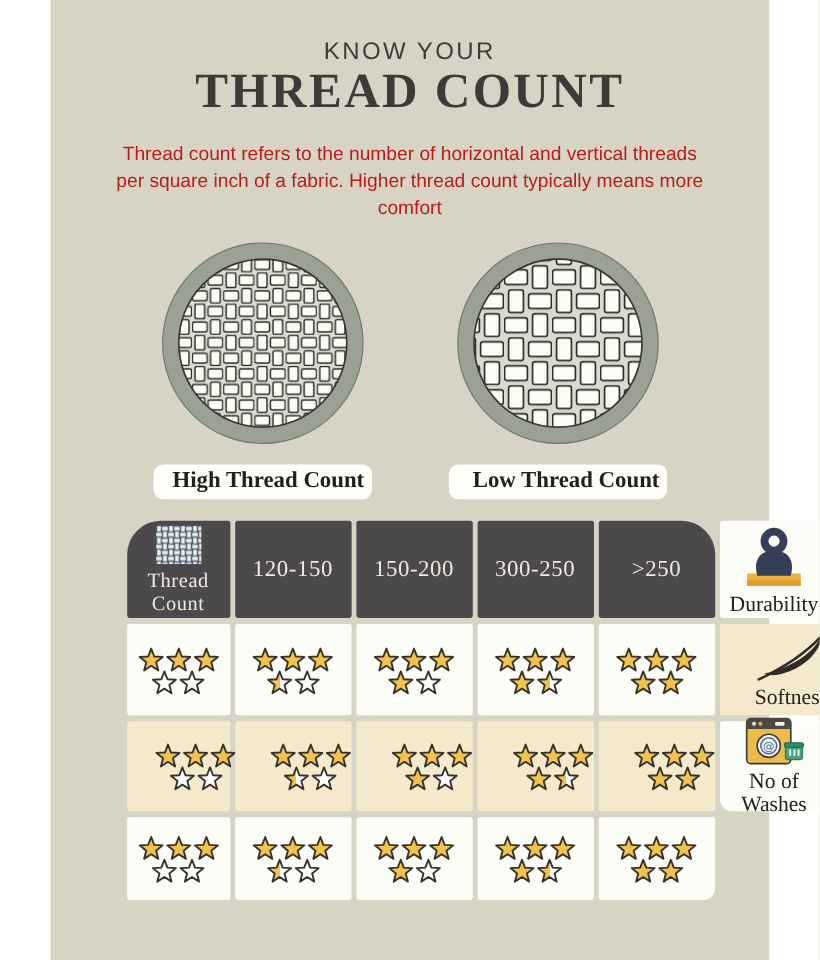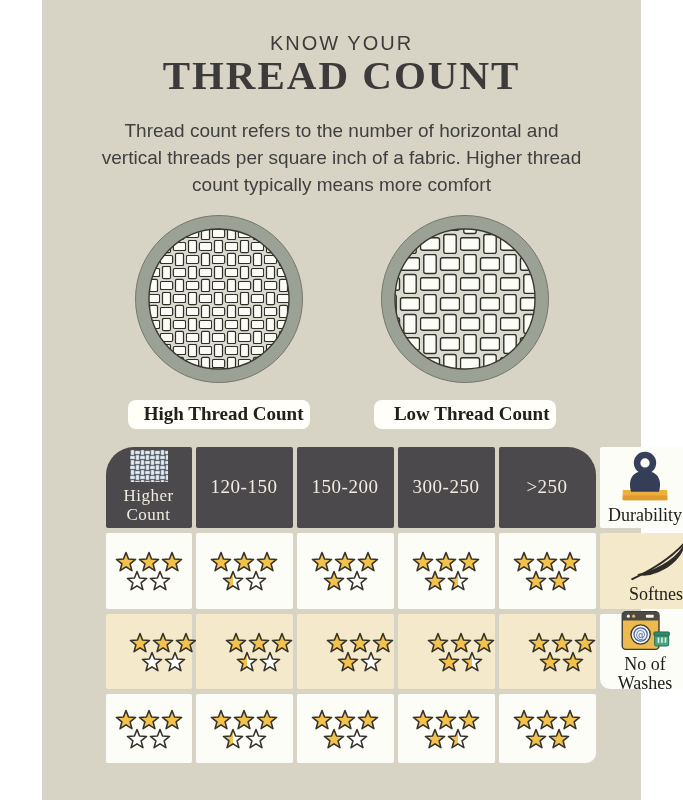--- a/index.html
+++ b/index.html
@@ -16,21 +16,21 @@
   .head{ text-align:center; padding-top:32px; }
   .kicker{
     font-size:20px; letter-spacing:2px; color:#3e3d3b; font-weight:500;
   }
   .title{
     font-family:"Liberation Serif", serif; font-weight:700;
     font-size:41px; letter-spacing:2px; color:#3c3b39; margin-top:0px; line-height:1.0;
   }
   .desc{
     margin:22px auto 0; width:490px; text-align:center;
-    font-size:19px; line-height:1.42; color:#404040;
+    font-size:16px; line-height:1.42; color:#b91c1c;
   }
   
   .circles{
     margin-top:15px; display:flex; justify-content:center; gap:64px;
   }
   .fig{ width:182px; display:flex; flex-direction:column; align-items:center; }
   .fig svg.weave-circle{ display:block; }
   .pill{
     margin-top:16px; width:182px; box-sizing:border-box;
     background:#fffef9; border-radius:8px; padding:3px 6px 4px;
@@ -135,21 +135,21 @@
     </div>
   </div>
 
   <div class="table">
 
     <div class="cell th corner">
       <svg width="38" height="32" viewBox="0 0 38 32">
         <rect x="0" y="0" width="38" height="32" fill="url(#weaveMini)"></rect>
       </svg>
       <div class="corner-label">
-        <div>Higher</div>
+        <div>Thread</div>
         <div>Count</div>
       </div>
     </div>
     <div class="cell th">120-150</div>
     <div class="cell th">150-200</div>
     <div class="cell th">300-250</div>
     <div class="cell th last">&gt;250</div>
 
     <div class="cell rowcell label-cell">
       <span class="ic">

